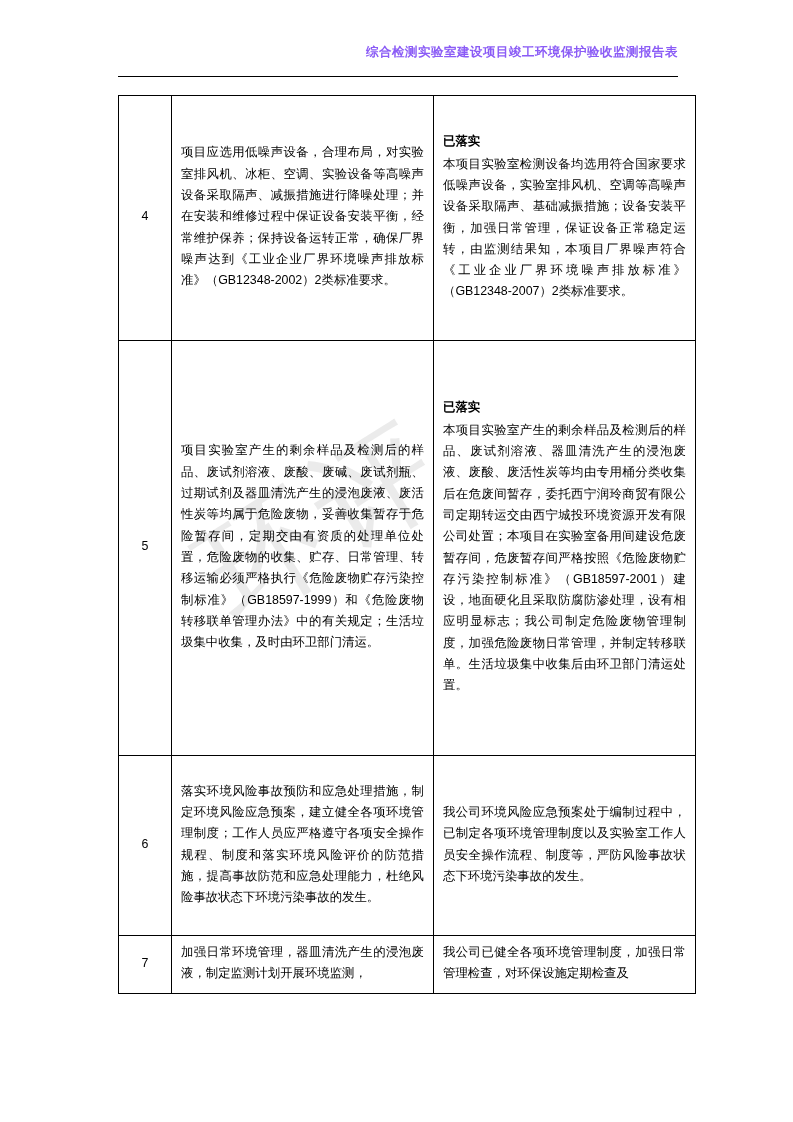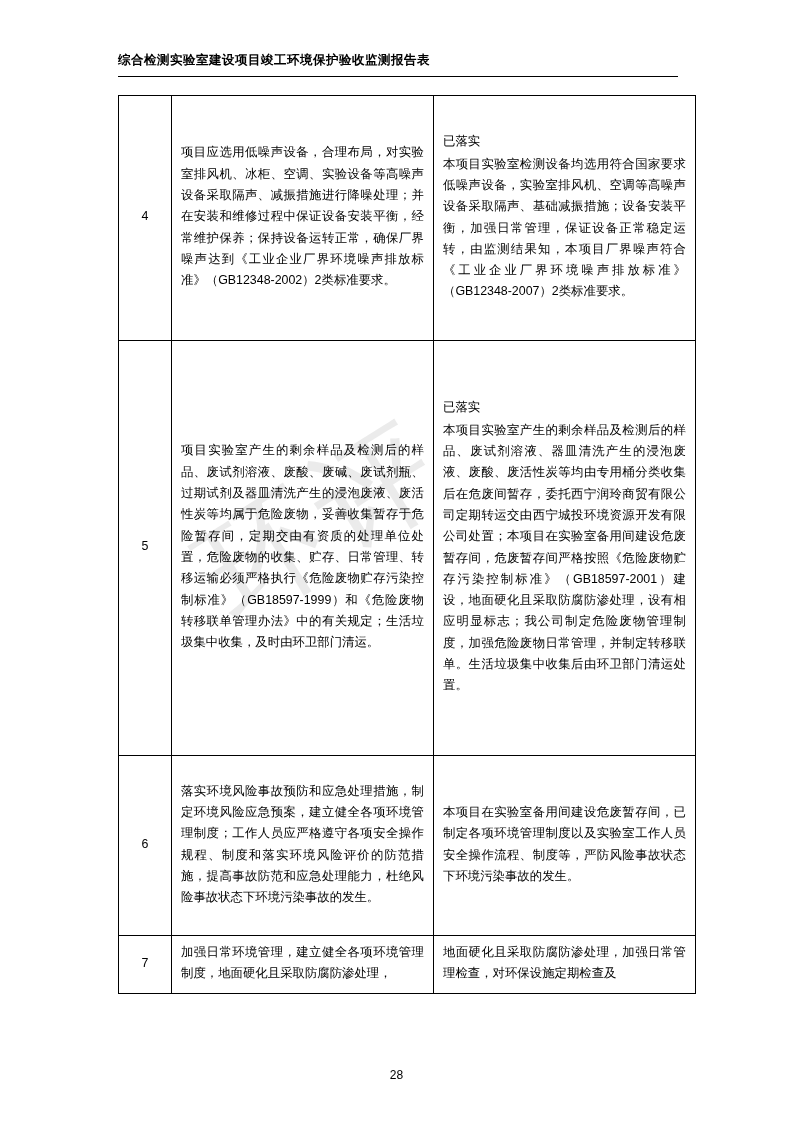--- a/index.html
+++ b/index.html
@@ -18,27 +18,27 @@
   .page {
     position: absolute;
     left: 0; top: 0;
     width: 793px;
     height: 1122px;
     background: #ffffff;
   }
   .header {
     position: absolute;
     left: 118px;
-    top: 52px;
+    top: 44px;
     width: 560px;
-    text-align: left;
+    text-align: right;
     font-size: 12.5px;
     font-weight: bold;
     letter-spacing: 0.5px;
-    color: #000000;
+    color: #8b5cf6;
   }
   .header-rule {
     position: absolute;
     left: 118px;
     top: 76px;
     width: 560px;
     height: 0;
     border-top: 1.2px solid #000;
   }
   .watermark {
@@ -79,21 +79,21 @@
   }
   td.req {
     width: 243px;
     vertical-align: middle;
   }
   td.res {
     width: 243px;
     vertical-align: top;
   }
   .res-title {
-    font-weight: normal;
+    font-weight: bold;
     display: block;
     margin-bottom: 1px;
   }
   .cell-text {
     display: block;
     text-align: justify;
     text-justify: inter-ideograph;
   }
   .page-number {
     position: absolute;
@@ -139,30 +139,29 @@
           <span class="res-title">已落实</span>
           <span class="cell-text">本项目实验室产生的剩余样品及检测后的样品、废试剂溶液、器皿清洗产生的浸泡废液、废酸、废活性炭等均由专用桶分类收集后在危废间暂存，委托西宁润玲商贸有限公司定期转运交由西宁城投环境资源开发有限公司处置；本项目在实验室备用间建设危废暂存间，危废暂存间严格按照《危险废物贮存污染控制标准》（GB18597-2001）建设，地面硬化且采取防腐防渗处理，设有相应明显标志；我公司制定危险废物管理制度，加强危险废物日常管理，并制定转移联单。生活垃圾集中收集后由环卫部门清运处置。</span>
         </td>
       </tr>
       <tr class="row-6">
         <td class="num">6</td>
         <td class="req">
           <span class="cell-text">落实环境风险事故预防和应急处理措施，制定环境风险应急预案，建立健全各项环境管理制度；工作人员应严格遵守各项安全操作规程、制度和落实环境风险评价的防范措施，提高事故防范和应急处理能力，杜绝风险事故状态下环境污染事故的发生。</span>
         </td>
         <td class="res" style="vertical-align:middle">
-          <span class="cell-text">本项目在实验室备用间建设危废暂存间，已制定各项环境管理制度以及实验室工作人员安全操作流程、制度等，严防风险事故状态下环境污染事故的发生。</span>
+          <span class="cell-text">我公司环境风险应急预案处于编制过程中，已制定各项环境管理制度以及实验室工作人员安全操作流程、制度等，严防风险事故状态下环境污染事故的发生。</span>
         </td>
       </tr>
       <tr class="row-7">
         <td class="num">7</td>
         <td class="req">
-          <span class="cell-text">加强日常环境管理，建立健全各项环境管理制度，地面硬化且采取防腐防渗处理，</span>
+          <span class="cell-text">加强日常环境管理，器皿清洗产生的浸泡废液，制定监测计划开展环境监测，</span>
         </td>
         <td class="res" style="vertical-align:middle">
-          <span class="cell-text">地面硬化且采取防腐防渗处理，加强日常管理检查，对环保设施定期检查及</span>
+          <span class="cell-text">我公司已健全各项环境管理制度，加强日常管理检查，对环保设施定期检查及</span>
         </td>
       </tr>
     </tbody>
   </table>
 
-  <div class="page-number">28</div>
 
 </div>
 
 </body></html>

